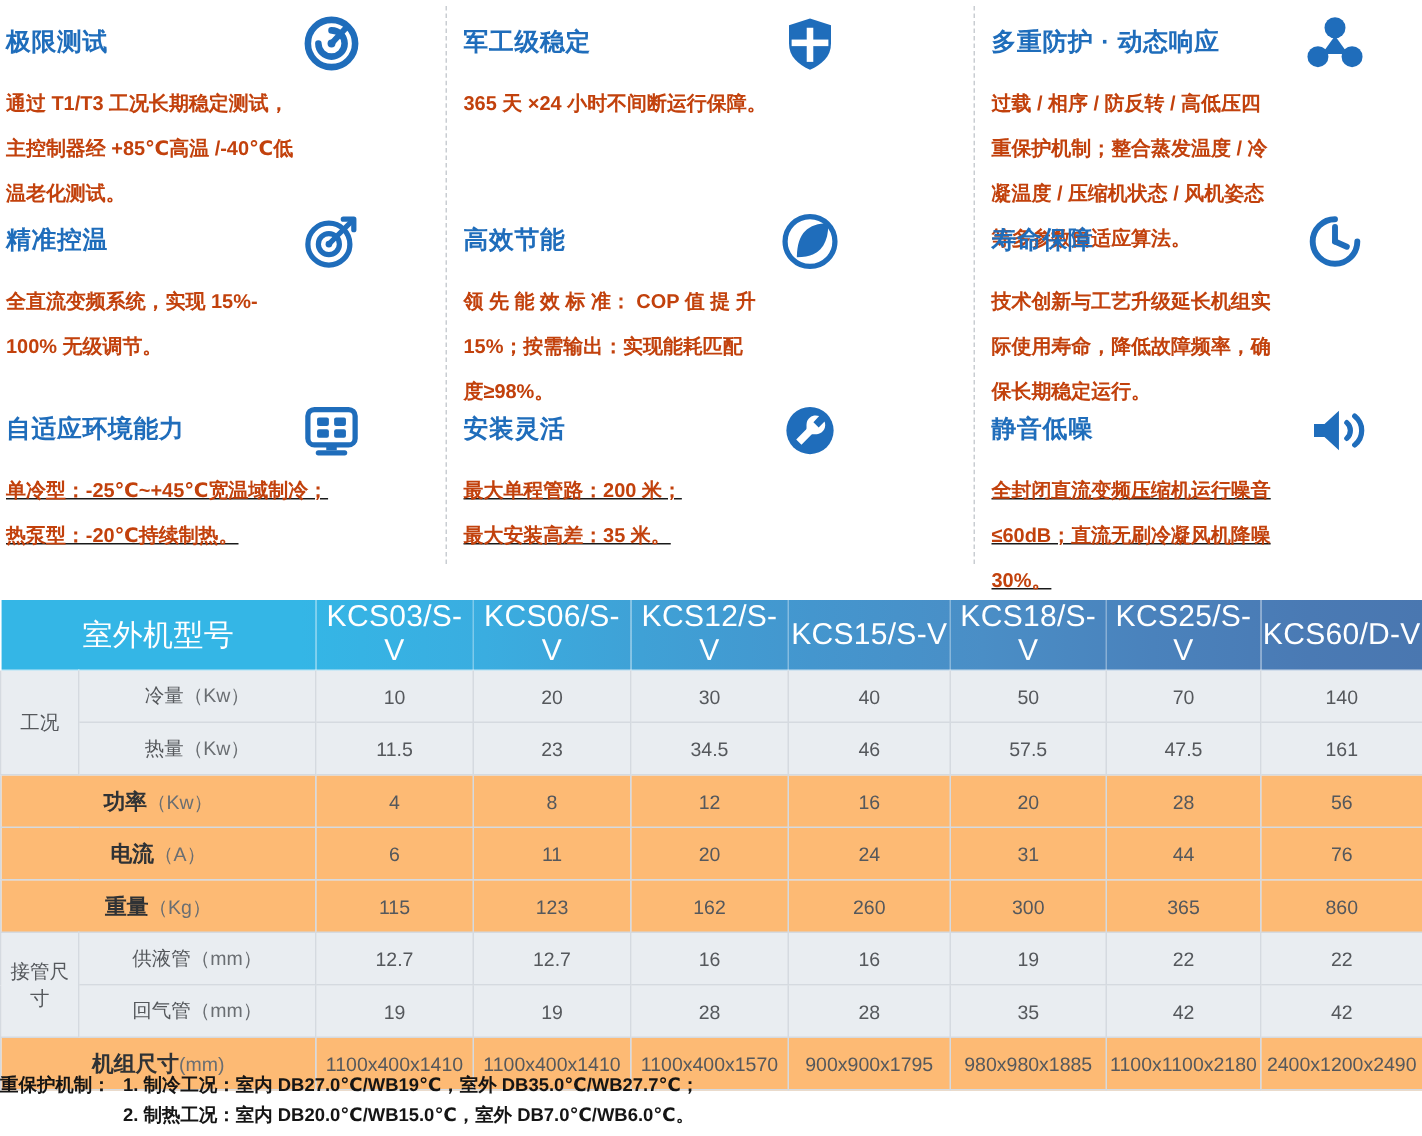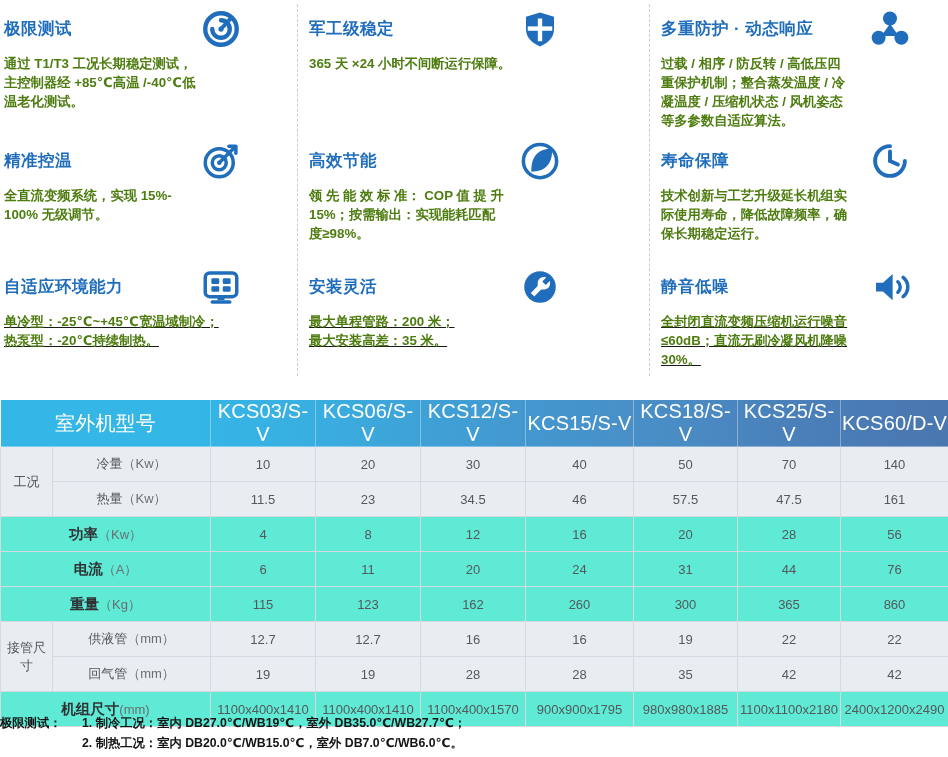--- a/index.html
+++ b/index.html
@@ -64,22 +64,22 @@
     height: 42px;
     color: #1f6dbb;
   }
   .feat-icon svg { display: block; width: 100%; height: 100%; }
   .feat-cell.c1 .feat-icon { left: 196px; }
   .feat-cell.c2 .feat-icon { left: 210px; }
   .feat-cell.c3 .feat-icon { left: 208px; }
 
   .feat-desc {
     font-size: 13.3px;
-    line-height: 19px;
-    color: #4d7c0f;
+    line-height: 30px;
+    color: #c2410c;
     font-weight: bold;
     max-width: 260px;
     white-space: pre-line;
   }
   .feat-cell.c2 .feat-desc { max-width: 272px; }
   .feat-cell.c3 .feat-desc { max-width: 246px; }
 
   
   .vdiv {
     position: absolute;
@@ -125,21 +125,21 @@
   }
   table.spec thead tr {
     background: linear-gradient(to right,
       #34b6e6 0%, #34b6e6 21%, #3aade0 34%,
       #3fa1d6 45%, #4496ce 57%, #4a8ec6 69%,
       #4a82bc 81%, #4a7ab4 92%, #4a77b0 100%);
   }
   th.model-head { font-size: 16px; font-weight: bold; letter-spacing: 2px; }
 
   tr.shade td { background: #e9edf1; }
-  tr.plain td { background: #5eead4; }
+  tr.plain td { background: #fdba74; }
 
   td.rowlabel {
     color: #3d4044;
     font-size: 14px;
   }
   td.rowlabel.bold { font-weight: bold; font-size: 14.5px; color: #2f3235; }
   td.grouplabel {
     color: #3d4044;
     font-size: 14.5px;
     margin-top: 39px;
@@ -453,19 +453,19 @@
         <td class="dim">1100x1100x2180</td>
         <td class="dim">2400x1200x2490</td>
       </tr>
 
     </tbody>
   </table>
 </div>
 
 <div class="notes">
   <div class="nrow">
-    <span class="nlabel">极限测试：</span>
+    <span class="nlabel">重保护机制：</span>
     <span class="nlist">
       <span class="nitem">1. 制冷工况：室内 DB27.0℃/WB19℃，室外 DB35.0℃/WB27.7℃；</span>
       <span class="nitem nitem2">2. 制热工况：室内 DB20.0℃/WB15.0℃，室外 DB7.0℃/WB6.0℃。</span>
     </span>
   </div>
 </div>
 
 </body></html>

